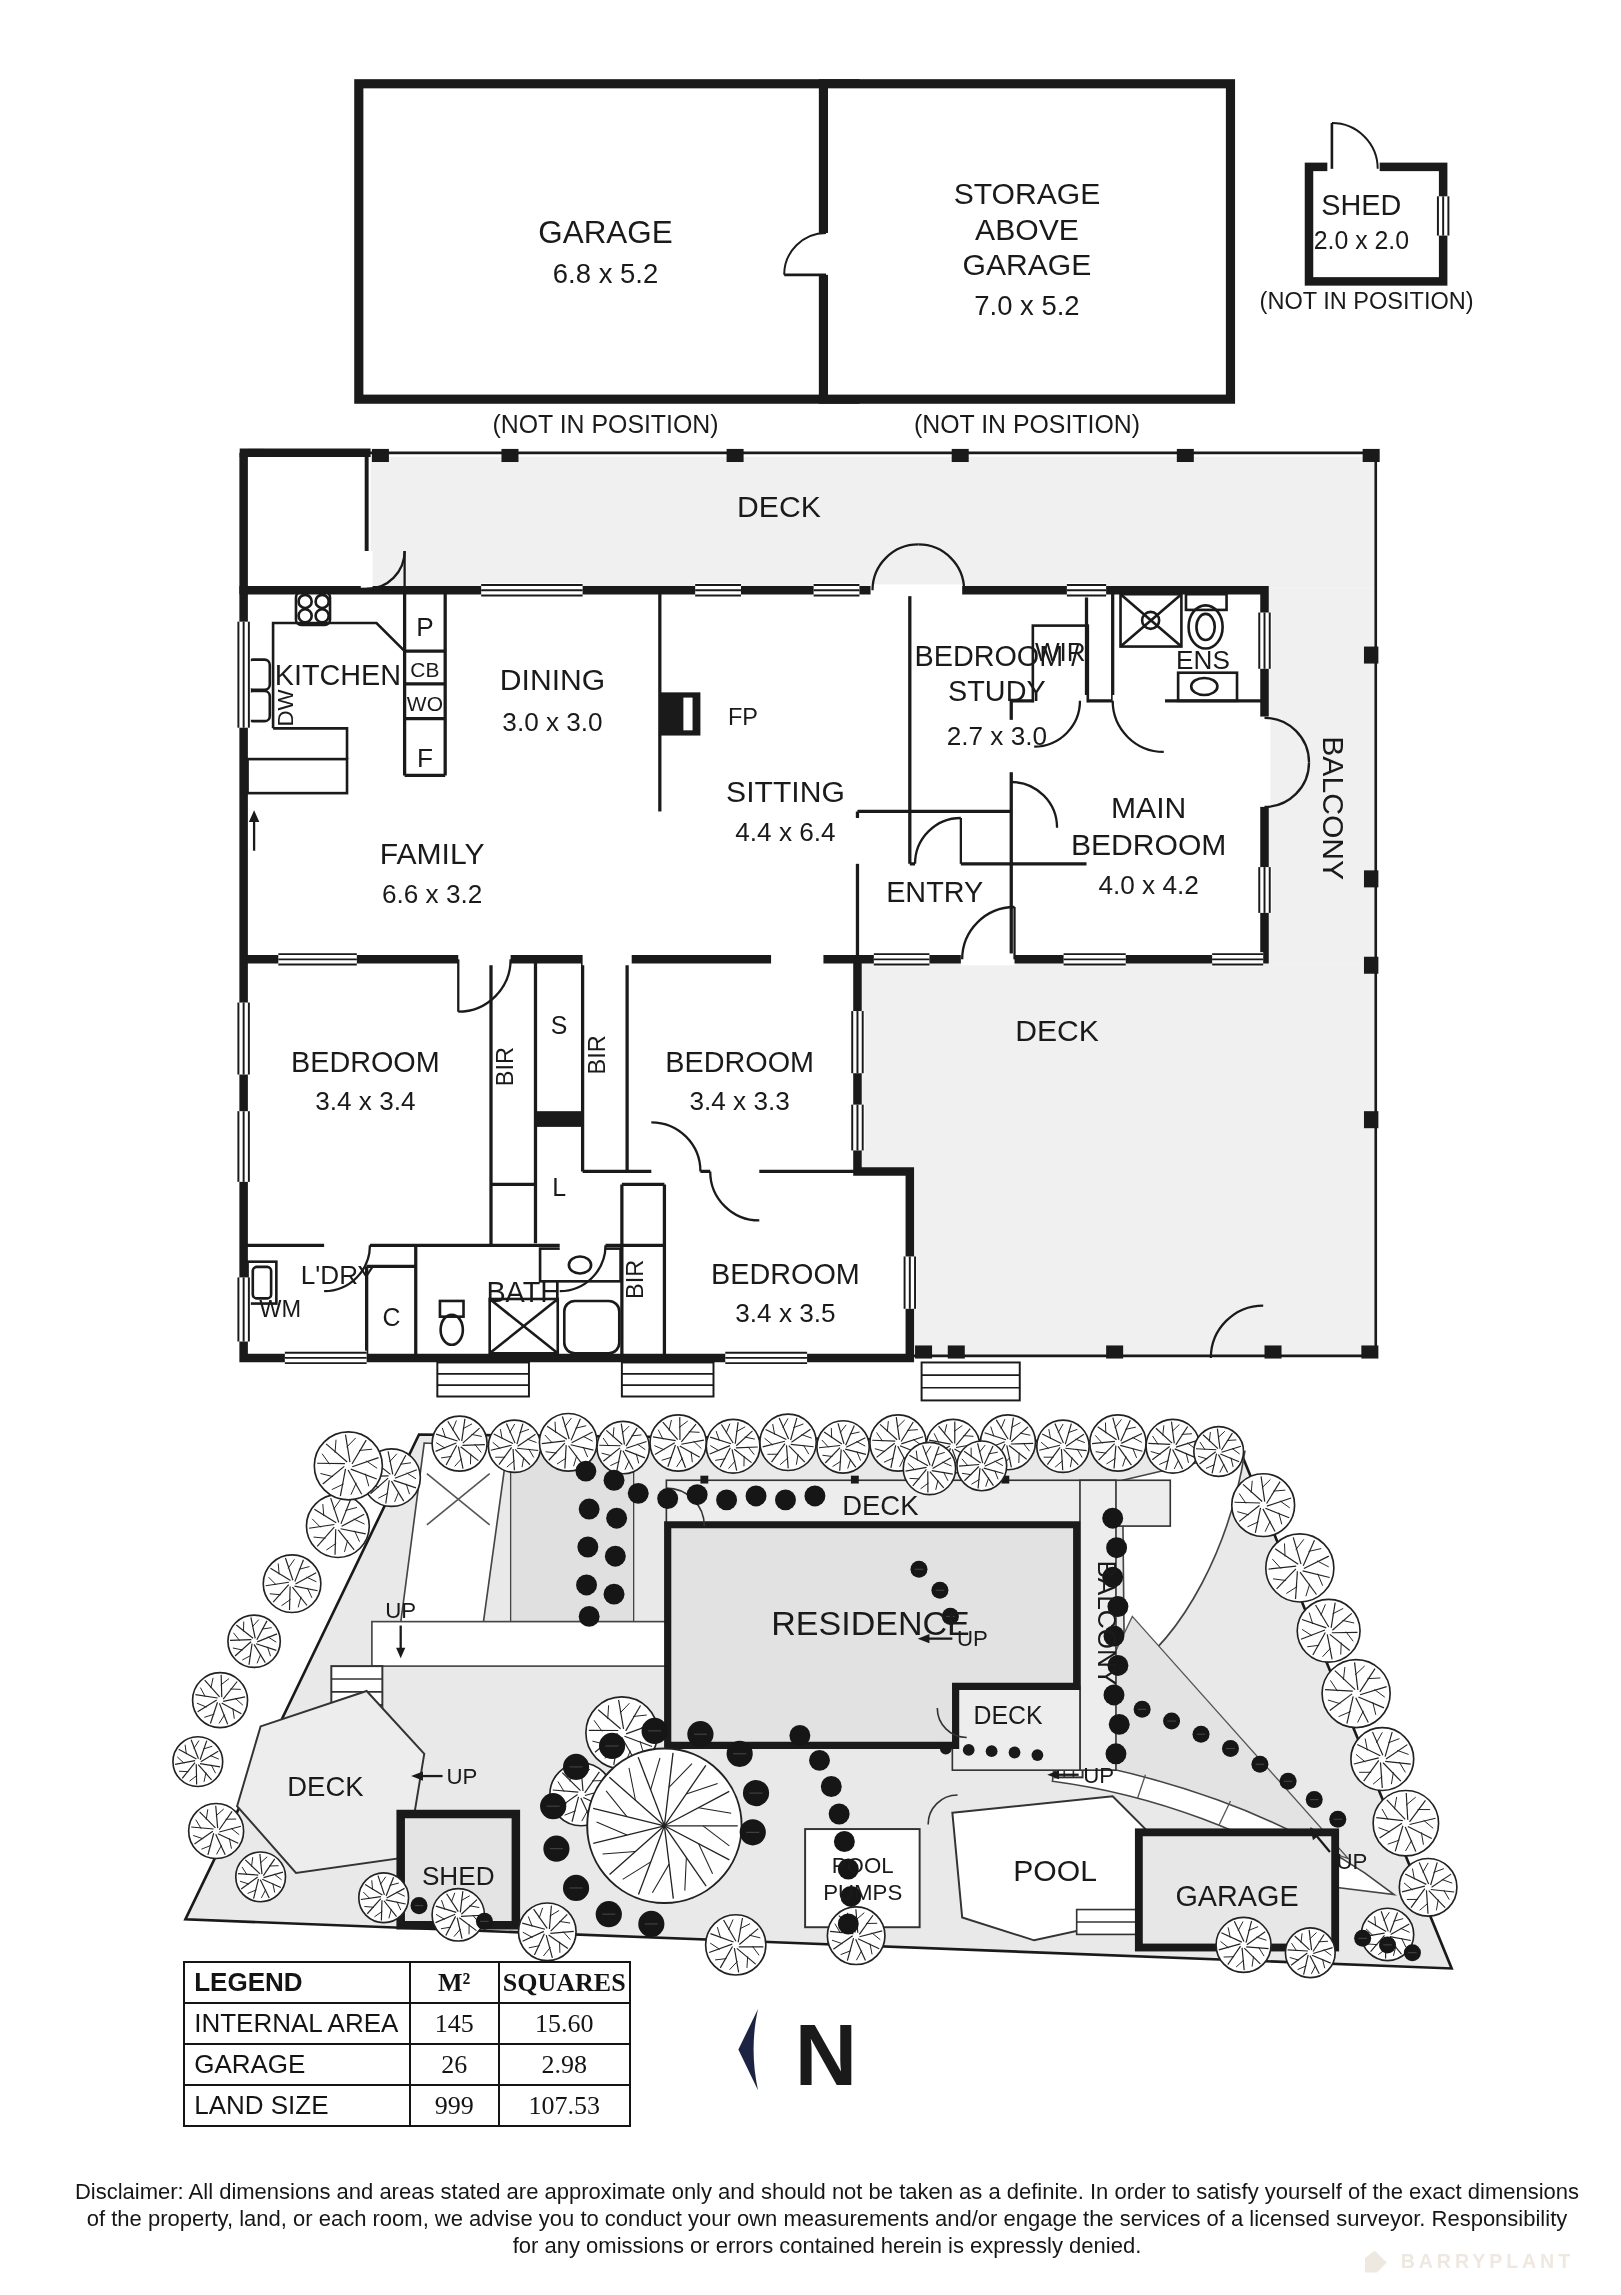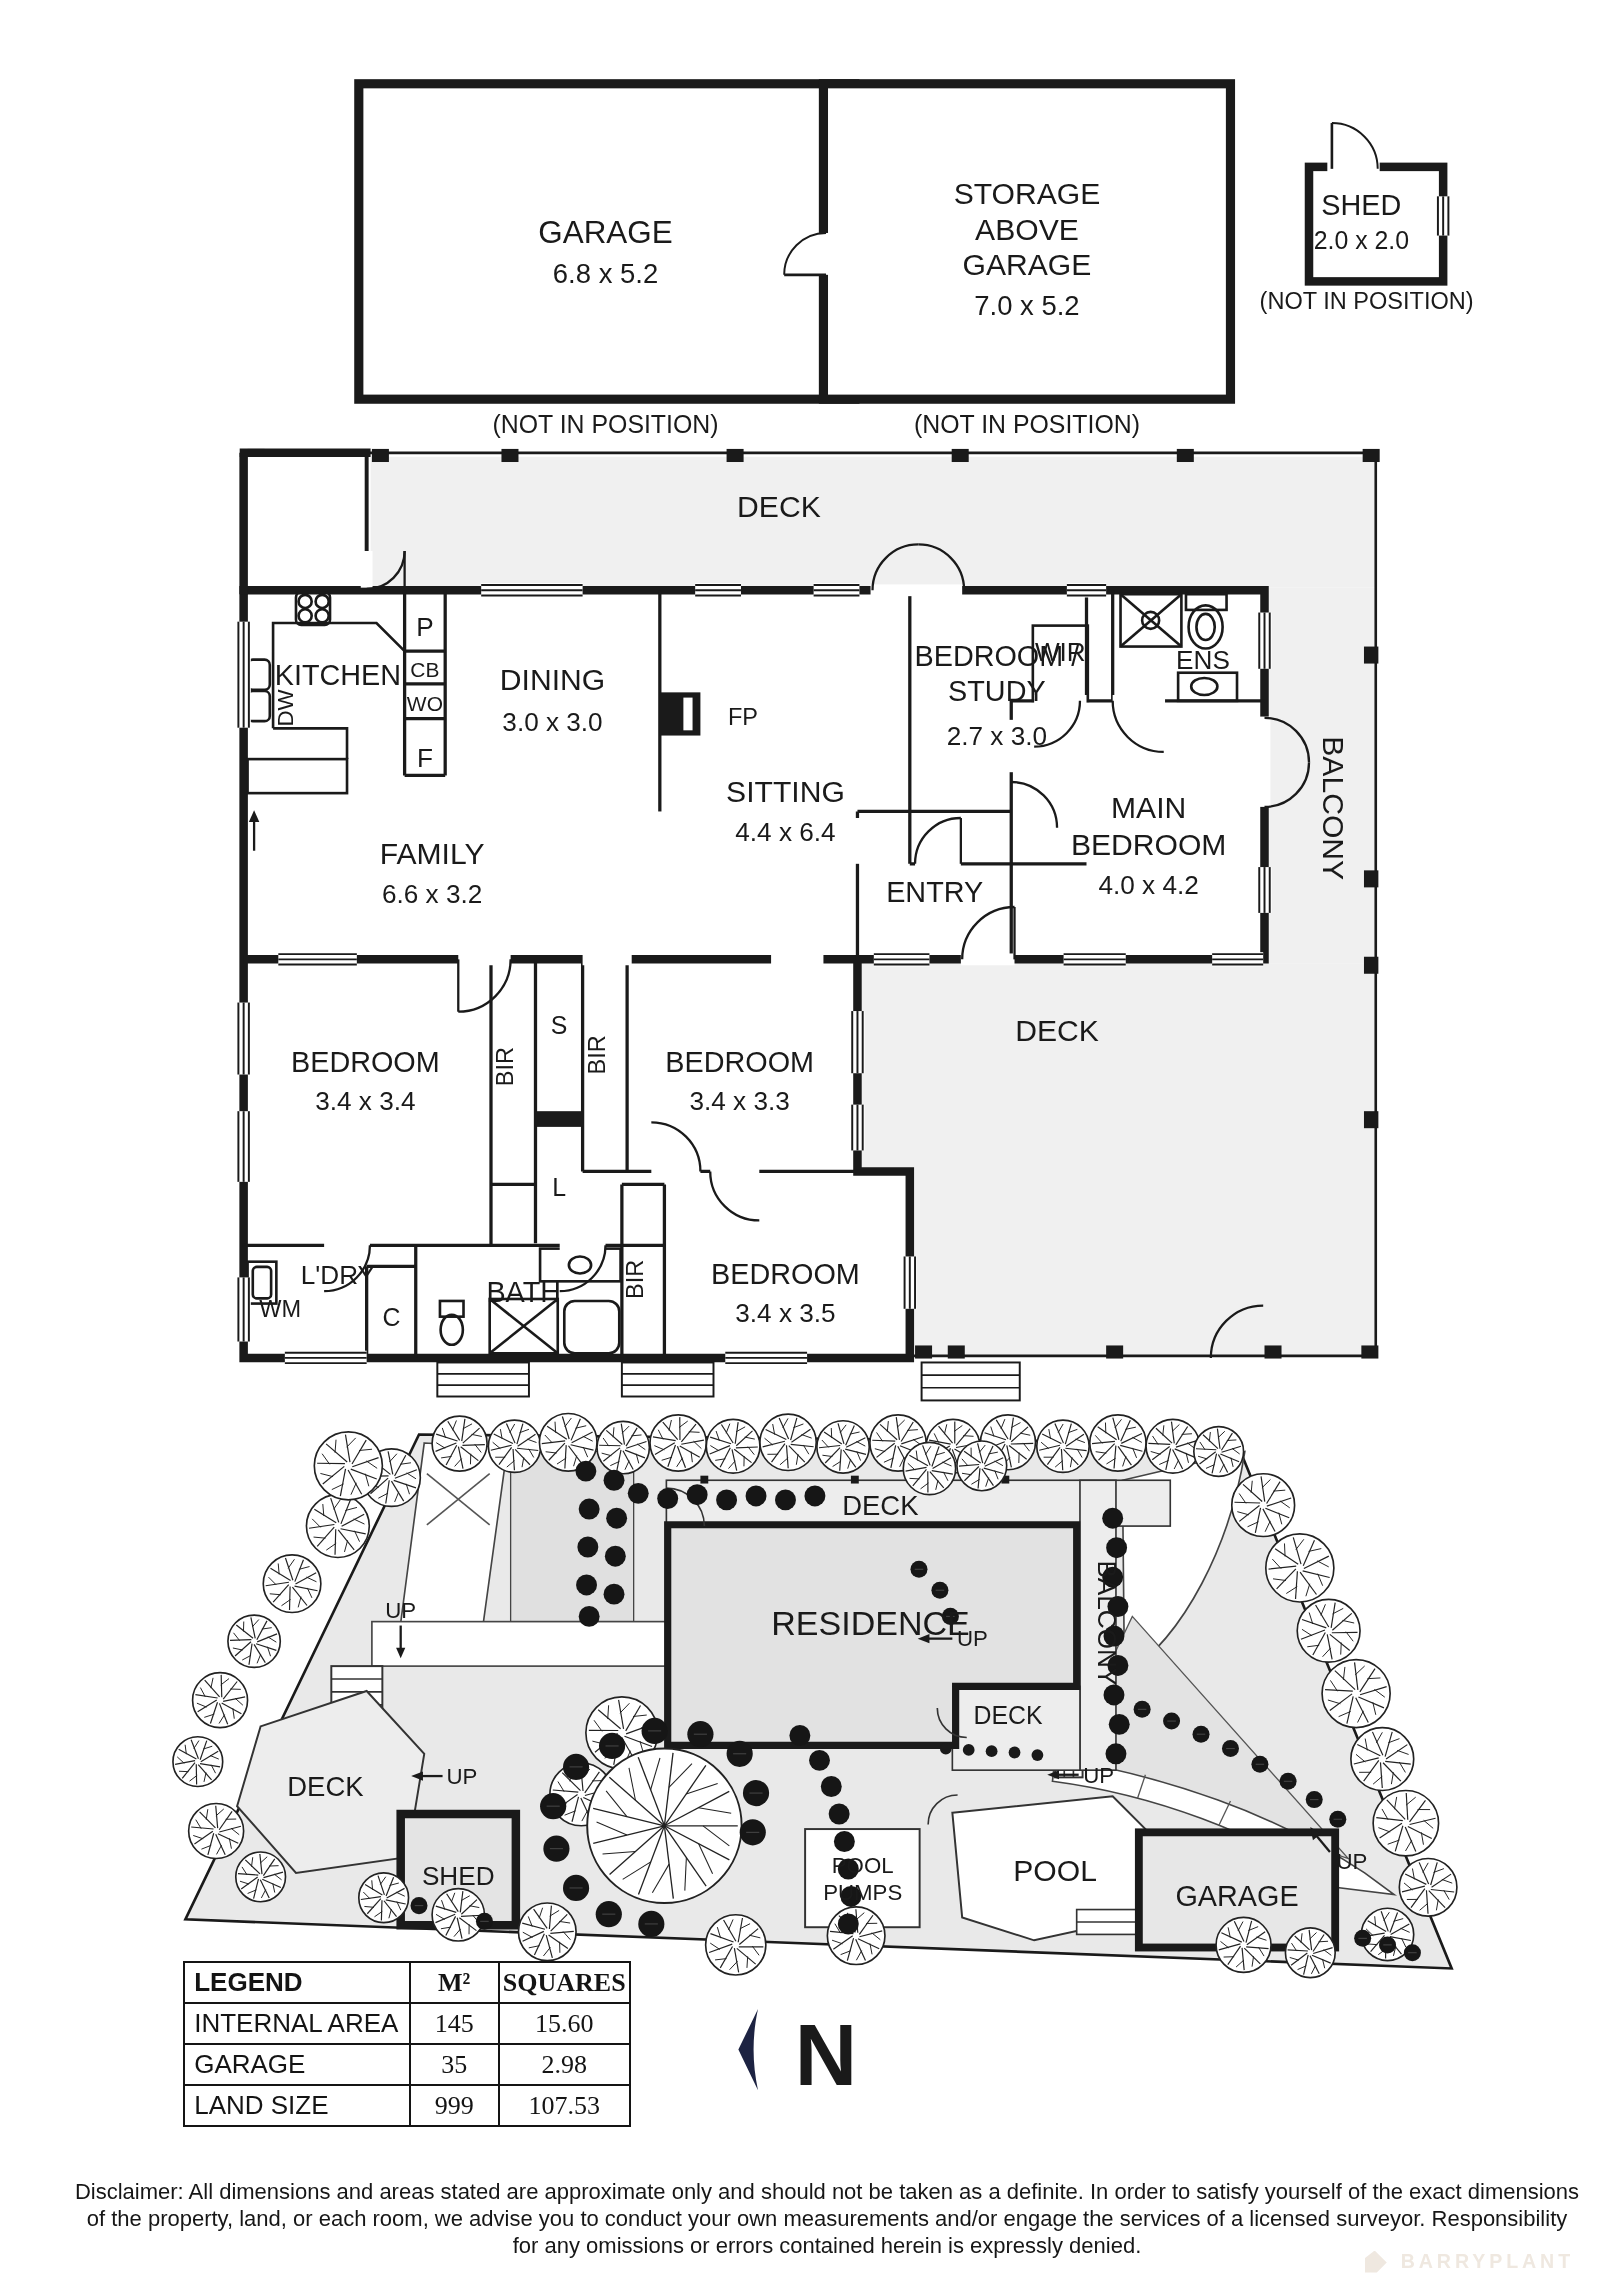--- a/index.html
+++ b/index.html
@@ -1421,21 +1421,21 @@
     <td style="width:98px" class="num">M²</td>
     <td style="width:131px" class="num">SQUARES</td>
   </tr>
   <tr>
     <td>INTERNAL AREA</td>
     <td class="num">145</td>
     <td class="num">15.60</td>
   </tr>
   <tr>
     <td>GARAGE</td>
-    <td class="num">35</td>
+    <td class="num">26</td>
     <td class="num">2.98</td>
   </tr>
   <tr>
     <td>LAND SIZE</td>
     <td class="num">999</td>
     <td class="num">107.53</td>
   </tr>
 </tbody>
     </table>
 

